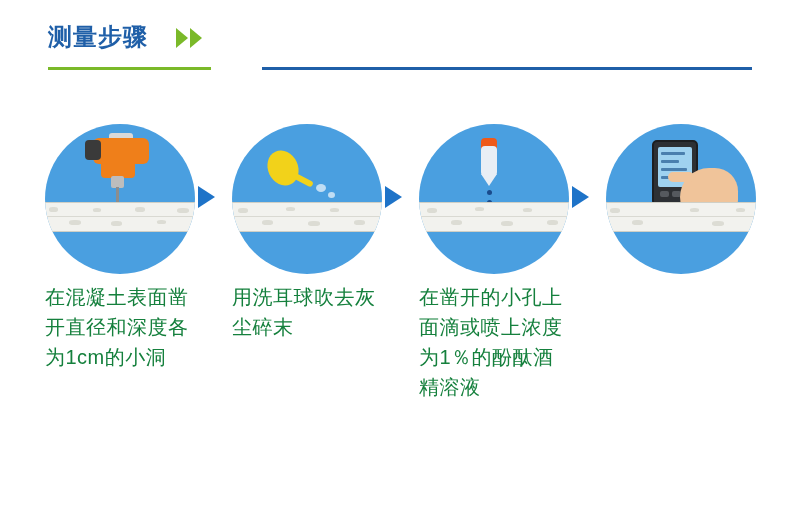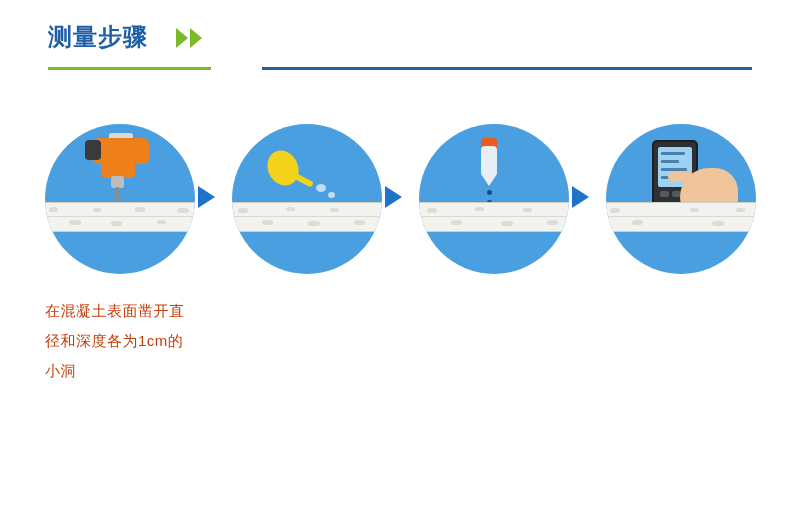--- a/index.html
+++ b/index.html
@@ -128,24 +128,24 @@
     height: 1px;
     background: #d9d9d2;
   }
   .agg {
     position: absolute;
     background: #dcdcd4;
     border-radius: 40%;
   }
 
   .step-caption {
-    margin-top: 22px;
-    font-size: 15px;
+    margin-top: 8px;
+    font-size: 20px;
     line-height: 30px;
-    color: #c2410c;
+    color: #15803d;
     letter-spacing: 0.5px;
   }
 
   .arrow {
     position: absolute;
     top: 62px;
     width: 0;
     height: 0;
     border-top: 11px solid transparent;
     border-bottom: 11px solid transparent;
@@ -295,20 +295,21 @@
         <span class="puff" style="left:96px;top:68px;width:7px;height:6px;"></span>
         <div class="slab">
           <span class="agg" style="left:12px;top:5px;width:10px;height:5px;"></span>
           <span class="agg" style="left:36px;top:17px;width:11px;height:5px;"></span>
           <span class="agg" style="left:60px;top:4px;width:9px;height:4px;"></span>
           <span class="agg" style="left:82px;top:18px;width:12px;height:5px;"></span>
           <span class="agg" style="left:104px;top:5px;width:9px;height:4px;"></span>
           <span class="agg" style="left:128px;top:17px;width:11px;height:5px;"></span>
         </div>
       </div>
+      <div class="step-caption">用洗耳球吹去灰尘碎末</div>
     </div>
 
     <div class="step s2">
       <div class="circle">
         <div>
           <div class="dropper-cap"></div>
           <div class="dropper-body">
               <span class="dropper-tip"></span>
             </div>
         </div>
@@ -316,20 +317,21 @@
         <span class="drop" style="top:76px;"></span>
         <div class="slab">
           <span class="agg" style="left:14px;top:5px;width:10px;height:5px;"></span>
           <span class="agg" style="left:38px;top:17px;width:11px;height:5px;"></span>
           <span class="agg" style="left:62px;top:4px;width:9px;height:4px;"></span>
           <span class="agg" style="left:88px;top:18px;width:12px;height:5px;"></span>
           <span class="agg" style="left:110px;top:5px;width:9px;height:4px;"></span>
           <span class="agg" style="left:134px;top:17px;width:11px;height:5px;"></span>
         </div>
       </div>
+      <div class="step-caption">在凿开的小孔上面滴或喷上浓度为1％的酚酞酒精溶液</div>
     </div>
 
     <div class="step s3">
       <div class="circle">
         <div class="device">
           <div class="device-screen">
             <span class="device-line" style="top:5px;width:24px;"></span>
             <span class="device-line" style="top:13px;width:18px;"></span>
             <span class="device-line" style="top:21px;width:26px;"></span>
             <span class="device-line" style="top:29px;width:14px;"></span>

